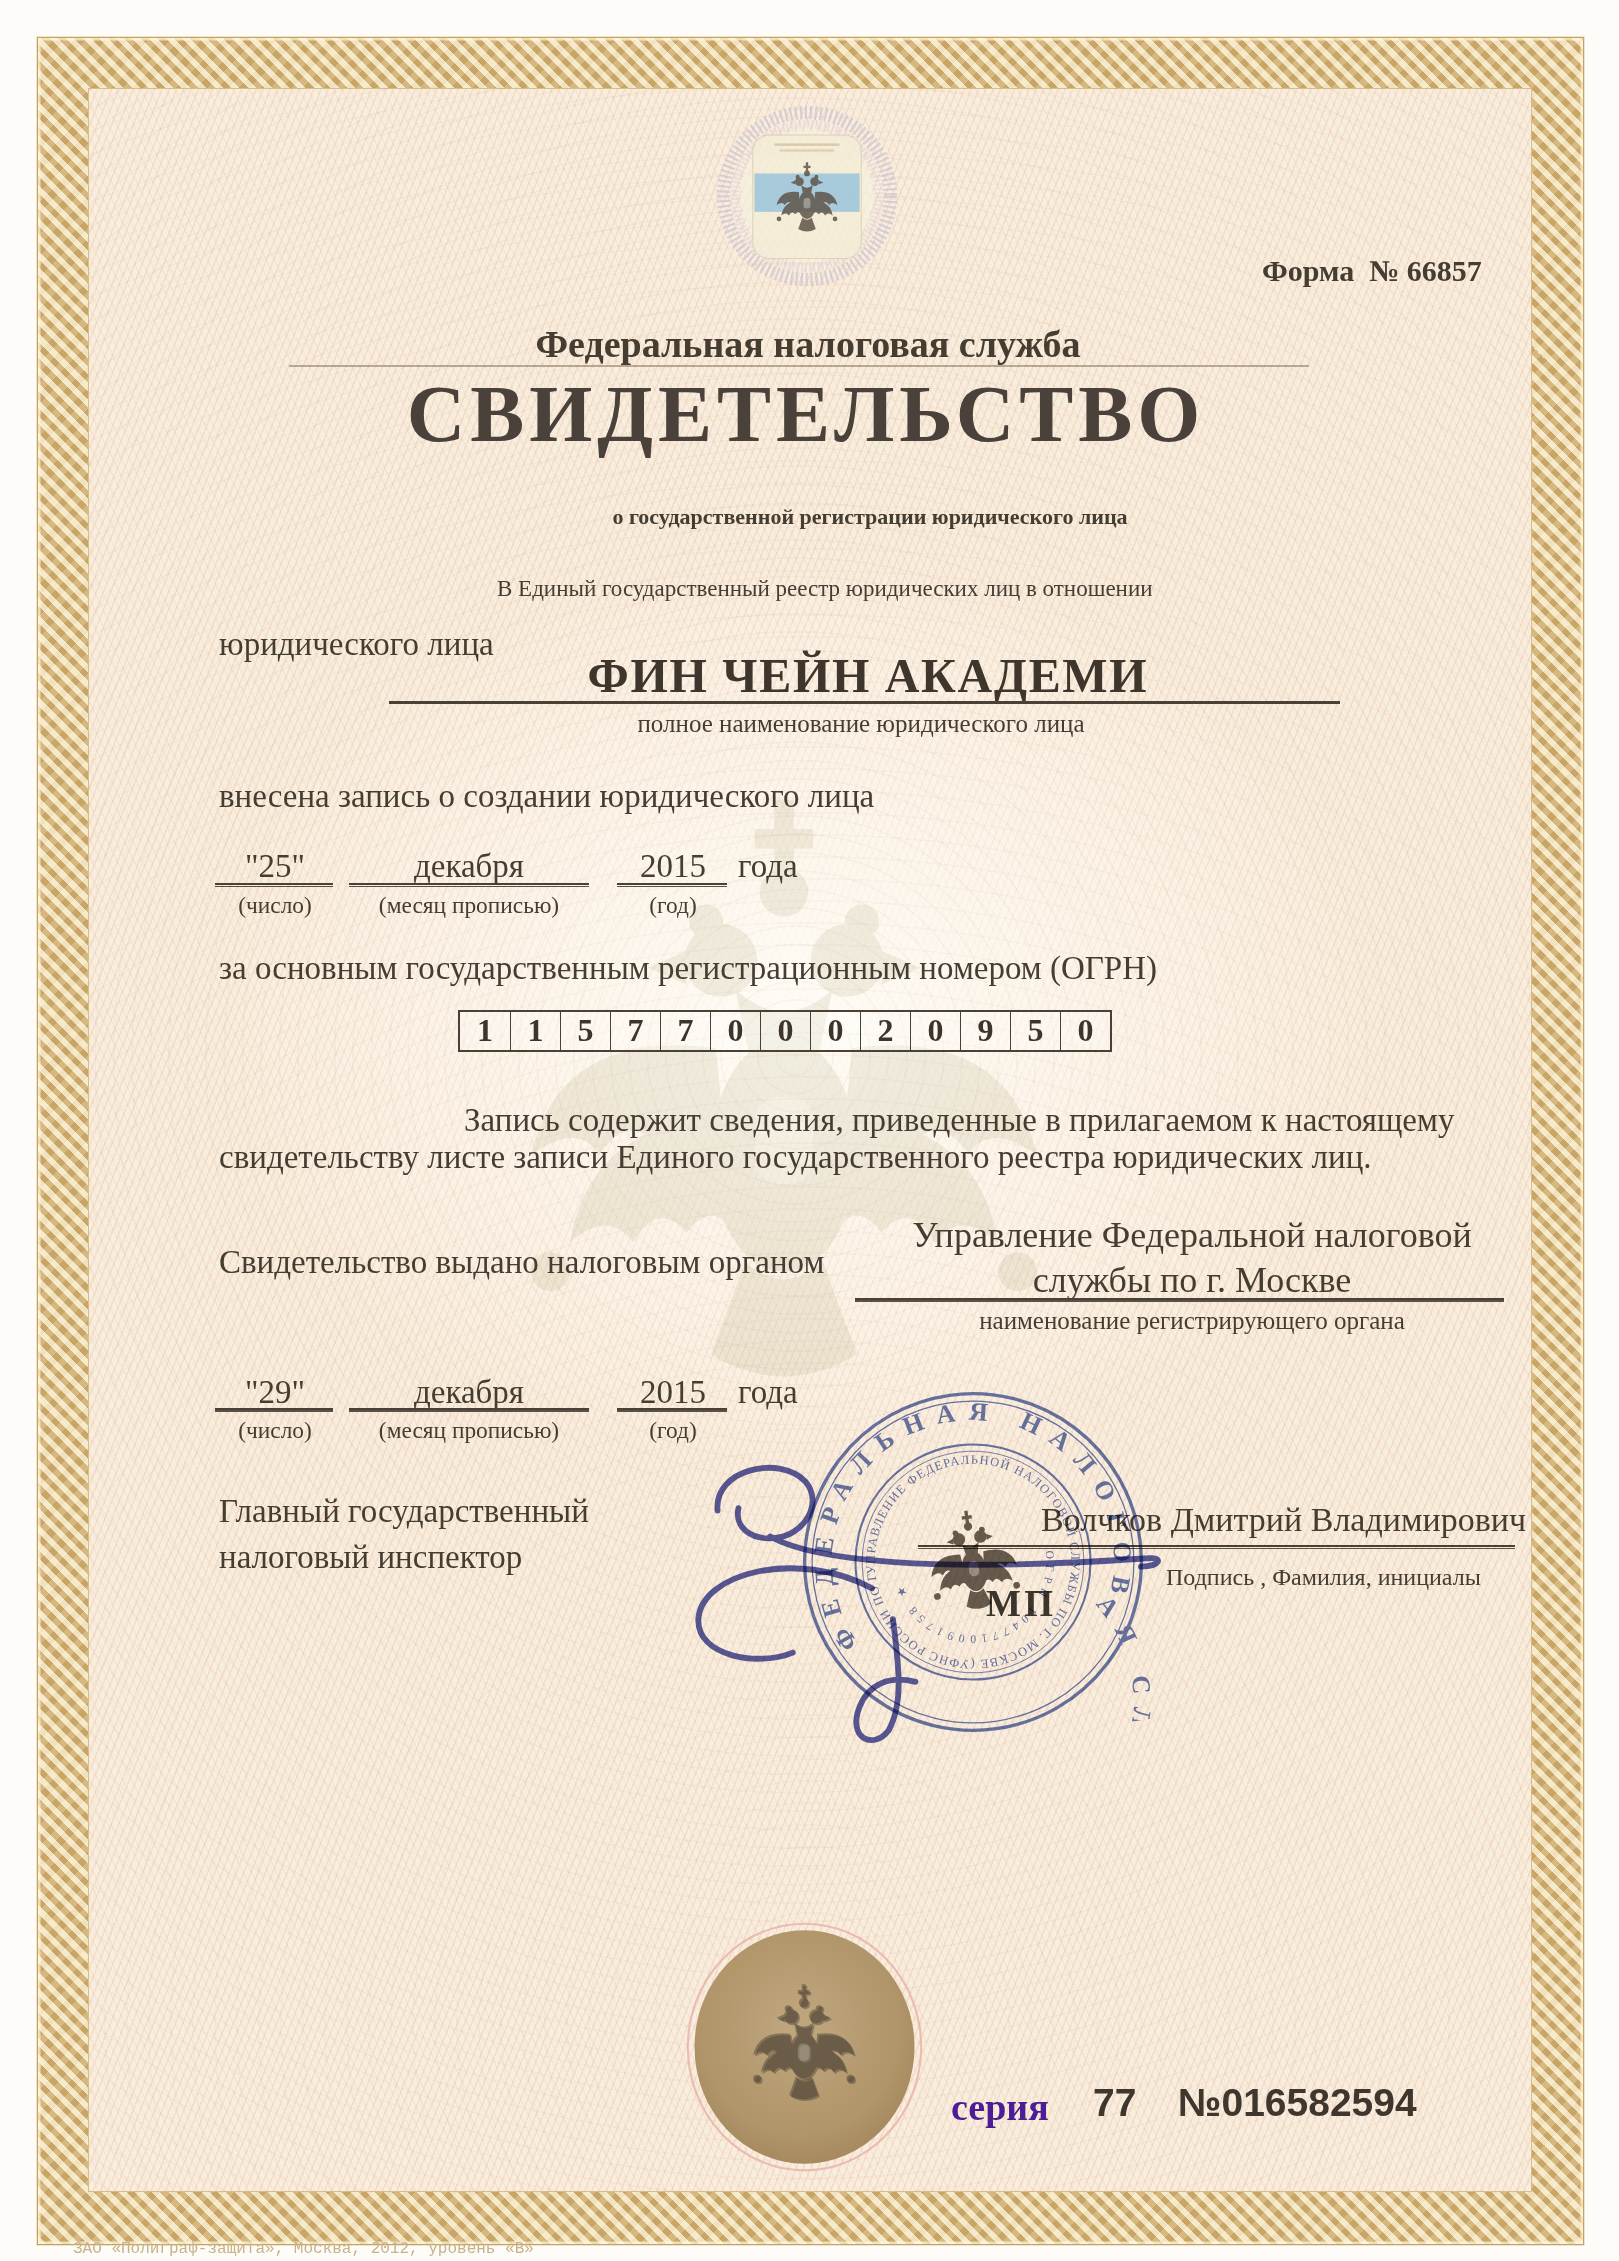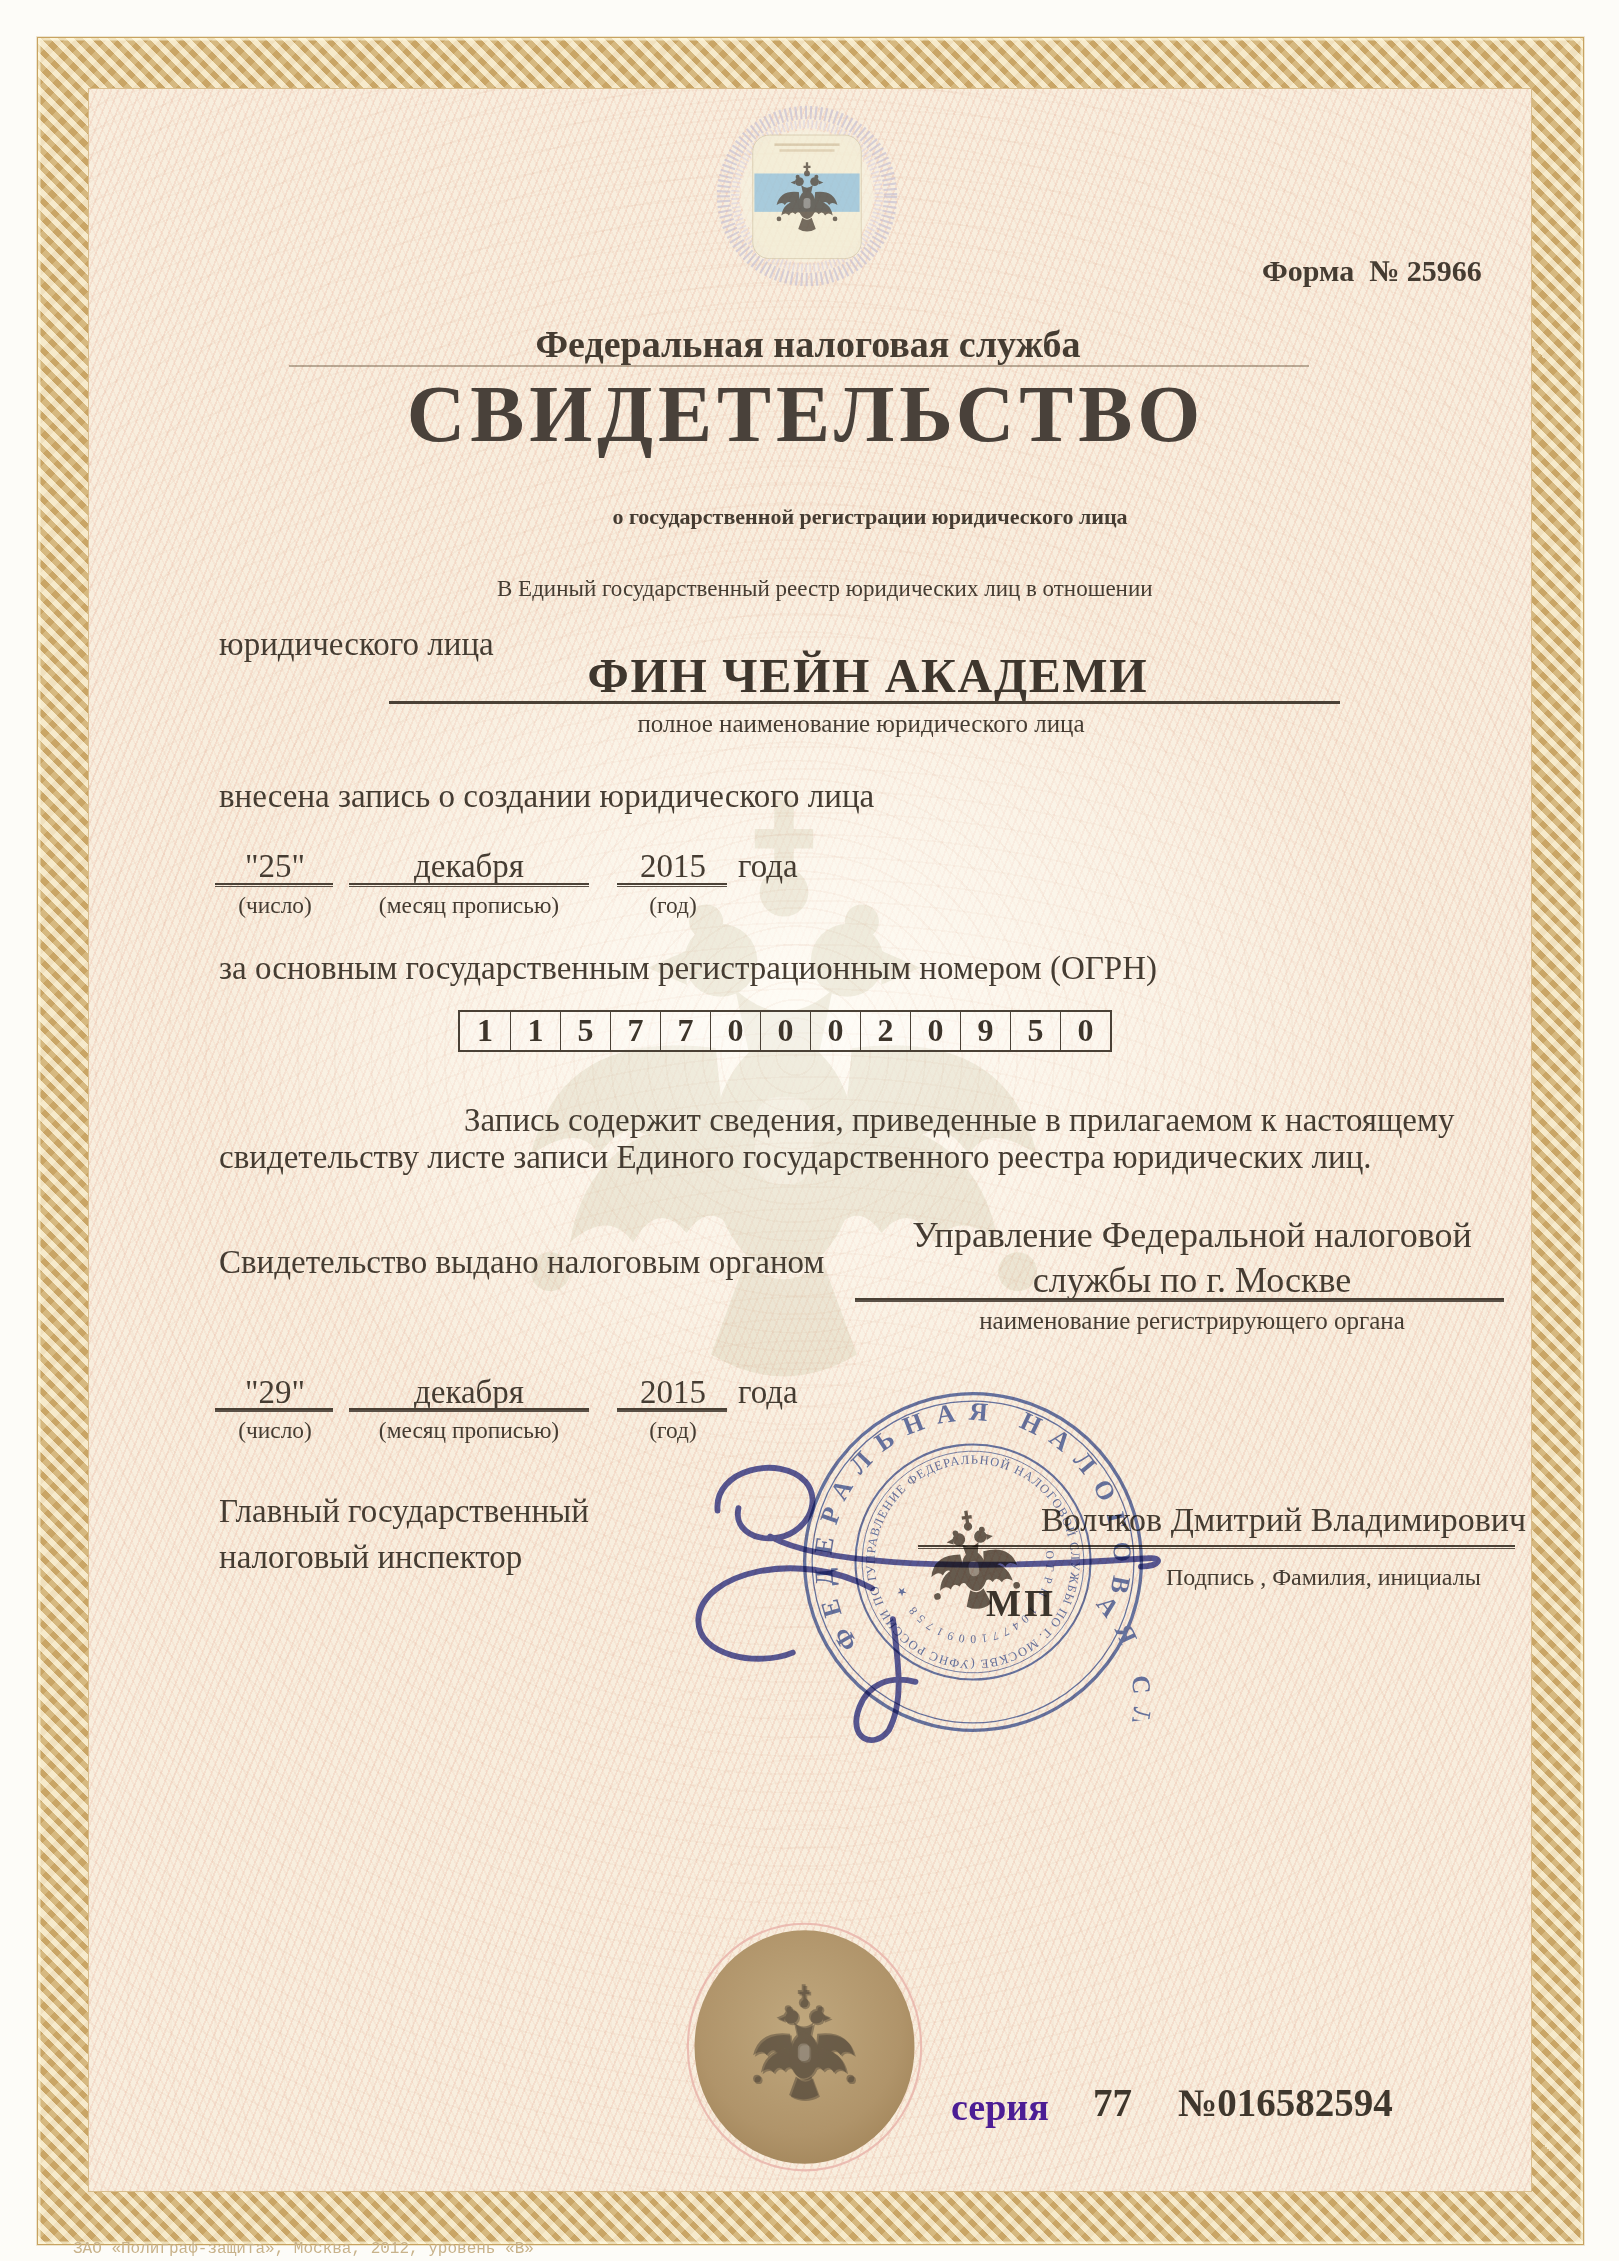--- a/index.html
+++ b/index.html
@@ -35,21 +35,21 @@
       repeating-radial-gradient(circle at 50% 92%, rgba(205,150,120,.06) 0 1.7px, rgba(0,0,0,0) 1.7px 22px)}
   svg.layer{position:absolute}
   #stamp-svg{mix-blend-mode:multiply;opacity:.92;transform:rotate(-8deg)}
   #signature-svg{mix-blend-mode:multiply;opacity:.9}
   #watermark-svg{opacity:.12;color:#8f8a50}
   #hologram-svg{opacity:.85}
   .ogrn{position:absolute;display:flex;border:2.5px solid #4a4136;background:rgba(255,255,255,.25)}
   .ogrn .cell{width:50px;height:38px;border-left:1.7px solid #4a4136;
       font-weight:bold;font-size:32px;text-align:center;line-height:37px;color:#3d352b}
   .ogrn .cell:first-child{border-left:none}
-  .mono{font-family:Liberation Serif, serif}
+  .mono{font-family:Liberation Sans, sans-serif}
   .sans{font-family:Liberation Mono, monospace}
 </style>
 </head>
 <body>
 
 <div id="page">
 
   <svg width="0" height="0" style="position:absolute" aria-hidden="true">
     <defs>
       <symbol id="eagle" viewBox="0 0 120 130">
@@ -89,21 +89,21 @@
     <circle cx="109" cy="109" r="100" fill="none" stroke="#c6c0d4" stroke-width="16" stroke-dasharray="2.5 3.5" opacity=".8"></circle>
     <circle cx="109" cy="109" r="86" fill="none" stroke="#d9d4e4" stroke-width="10" stroke-dasharray="2 3" opacity=".7"></circle>
     <circle cx="109" cy="109" r="79" fill="#f6f2e0" opacity=".78"></circle>
     <rect x="44" y="36" width="130" height="148" rx="20" fill="#f2edd6" stroke="#cfc4a4" opacity=".92"></rect>
     <rect x="70" y="46" width="78" height="3" fill="#b89f78" opacity=".5"></rect>
     <rect x="76" y="53" width="66" height="3" fill="#b89f78" opacity=".4"></rect>
     <rect x="46" y="82" width="126" height="46" fill="#8cc0de" opacity=".85"></rect>
     <use href="#eagle" x="67" y="60" width="84" height="104" fill="#a8704e" opacity=".85"></use>
   </svg>
 
-  <div class="abs b pre" style="left:1262px;top:255px;font-size:30px">Форма  № 25966</div>
+  <div class="abs b pre" style="left:1262px;top:255px;font-size:30px">Форма  № 66857</div>
   <div class="abs b ctr" style="left:808px;top:325px;font-size:38px">Федеральная налоговая служба</div>
   <div class="thin" style="left:289px;top:365px;width:1020px"></div>
   <div class="abs b ctr" style="left:806px;top:372px;font-size:81px;letter-spacing:5px;color:#49413a">СВИДЕТЕЛЬСТВО</div>
   <div class="abs b ctr" style="left:870px;top:506px;font-size:22px">о государственной регистрации юридического лица</div>
 
   <div class="abs" style="left:497px;top:577px;font-size:23px">В Единый государственный реестр юридических лиц в отношении</div>
   <div class="abs" style="left:219px;top:627px;font-size:33px">юридического лица</div>
 
   <div class="abs b ctr" style="left:868px;top:651px;font-size:48px;letter-spacing:1.7px;color:#3e362d">ФИН ЧЕЙН АКАДЕМИ</div>
   <div class="rule" style="left:389px;top:701px;width:951px;height:3.3px"></div>

